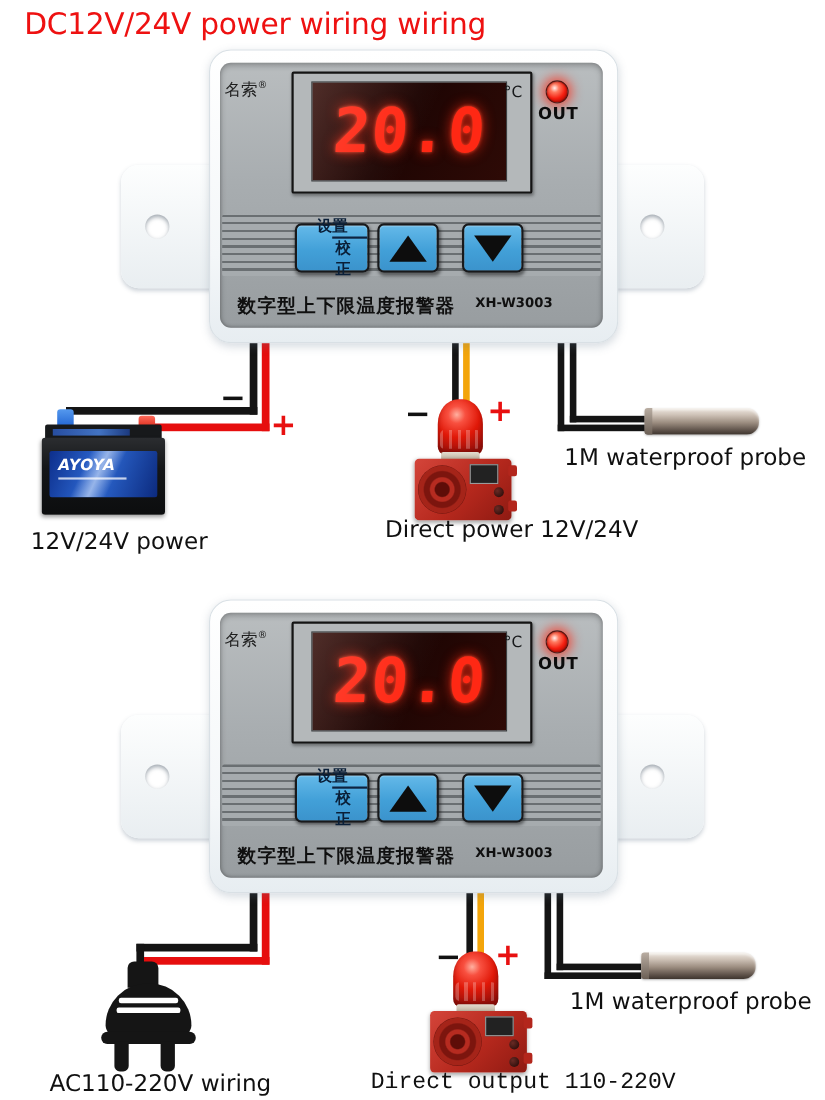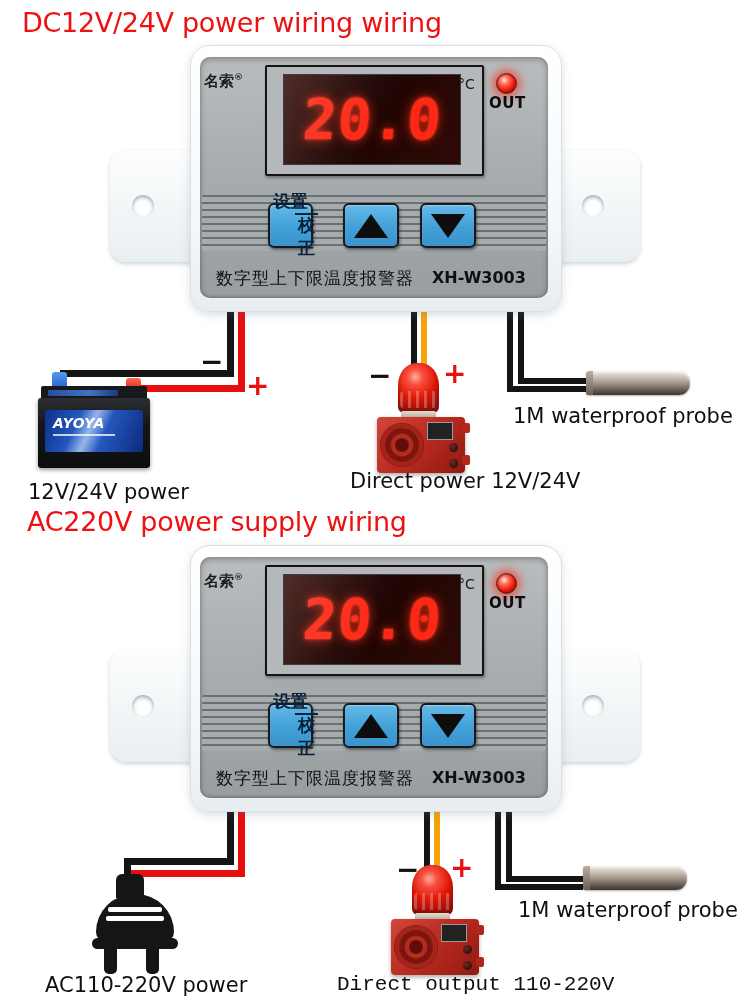--- a/index.html
+++ b/index.html
@@ -21,21 +21,21 @@
   .dev-ear.left .ear-hole{left:22px;}
   .dev-ear.right .ear-hole{right:36px;}
   .dev-body{position:absolute;left:80px;top:0;width:370px;height:265px;
             background:linear-gradient(180deg,#ffffff 0%,#f4f7f9 70%,#e7edf1 100%);
             border:1px solid #d9e0e5;border-radius:20px;
             box-shadow:0 3px 8px rgba(100,120,140,.25);}
   .dev-panel{position:absolute;left:90px;top:12px;width:348px;height:241px;
              background:linear-gradient(180deg,#b9bdbf 0%,#a8adb0 45%,#989da0 100%);
              border-radius:10px;
              box-shadow:inset 0 2px 6px rgba(0,0,0,.30), inset 0 -1px 3px rgba(0,0,0,.2);}
-  .dev-brand{position:absolute;left:94px;top:27px;font-size:15px;font-weight:bold;color:#1e1e1e;}
+  .dev-brand{position:absolute;left:94px;top:27px;font-size:15px;font-weight:normal;color:#1e1e1e;}
   .dev-brand sup{font-size:9px;}
   .dev-display{position:absolute;left:155px;top:20px;width:215px;height:107px;
                background:#b4b8ba;border:2px solid #141414;border-radius:2px;
                box-shadow:1px 2px 3px rgba(0,0,0,.35);}
   .dev-screen{position:absolute;left:16px;top:7px;width:176px;height:89px;
               background:linear-gradient(120deg,#330b06 0%,#1e0503 45%,#2e0a06 100%);
               border:1px solid #3c3f41;overflow:hidden;
               display:flex;align-items:center;justify-content:center;}
   .dev-screen::after{content:"";position:absolute;inset:0;
               background:linear-gradient(115deg,rgba(255,255,255,.14) 0%,rgba(255,255,255,.04) 38%,rgba(255,255,255,0) 56%);}
@@ -47,31 +47,31 @@
            background:radial-gradient(circle at 38% 32%,#fff0ee 0%,#ff7a60 22%,#f51e10 55%,#a80c04 85%);
            border:1px solid #5a1410;
            box-shadow:0 0 10px 3px rgba(255,40,20,.70), inset 0 0 2px rgba(80,0,0,.8);}
   .dev-out{position:absolute;left:379px;top:49px;font-size:15px;font-weight:bold;color:#0c0c0c;letter-spacing:.5px;}
   .dev-ridges{position:absolute;left:92px;top:150px;width:344px;height:56px;border-radius:2px;
               background:repeating-linear-gradient(180deg,#6a6f72 0px,#6a6f72 2px,#a6abae 2px,#a6abae 7px);}
   .dev-btn{position:absolute;top:158px;height:45px;border:2px solid #18191b;border-radius:6px;
            background:linear-gradient(180deg,#64b9e9 0%,#42a0d8 55%,#3b93cc 100%);
            box-shadow:1px 2px 3px rgba(0,0,0,.45), inset 0 1px 1px rgba(255,255,255,.35);
            display:flex;align-items:center;justify-content:center;box-sizing:border-box;}
-  .dev-btn.set{left:158px;width:45px;flex-direction:column;font-size:17px;font-weight:bold;
-               color:#0a1f38;line-height:1.3;font-family:Liberation Serif, serif;}
+  .dev-btn.set{left:158px;width:68px;flex-direction:column;font-size:14px;font-weight:bold;
+               color:#0a1f38;line-height:1.3;}
   .dev-btn.set .l2{border-top:2px solid #0e2340;padding:0 3px;margin-left:32px;}
   .dev-btn.up{left:233px;width:56px;}
   .dev-btn.down{left:310px;width:56px;}
   .tri-up{width:0;height:0;border-left:17px solid transparent;border-right:17px solid transparent;
           border-bottom:24px solid #0d0d0d;}
   .tri-down{width:0;height:0;border-left:17px solid transparent;border-right:17px solid transparent;
             border-top:24px solid #0d0d0d;}
-  .dev-name{position:absolute;left:106px;top:222px;font-size:17px;font-weight:normal;color:#101010;letter-spacing:1px;}
-  .dev-model{position:absolute;left:322px;top:223px;font-size:16px;font-weight:bold;color:#101010;}
+  .dev-name{position:absolute;left:106px;top:222px;font-size:17px;font-weight:bold;color:#101010;letter-spacing:1px;}
+  .dev-model{position:absolute;left:322px;top:223px;font-size:12px;font-weight:bold;color:#101010;}
 
   
   .wire{position:absolute;}
   .wk{background:#141414;}
   .wr{background:#e60e0e;}
   .wy{background:#f3a50a;}
 
   
   .pol{position:absolute;font-size:28px;font-weight:bold;line-height:1;color:#111;}
   .pol.red{color:#e81010;}
@@ -139,21 +139,20 @@
   .pl-base{left:0;top:64px;width:86px;height:11px;border-radius:6px;}
   .pl-prong1{left:12px;top:73px;width:13px;height:27px;border-radius:0 0 5px 5px;}
   .pl-prong2{left:54px;top:73px;width:13px;height:27px;border-radius:0 0 5px 5px;}
 </style>
 </head>
 <body>
 
 <div class="page">
 
   <div class="sec-title" style="left:22px;top:7px;">DC12V/24V power wiring wiring</div>
-  <div class="sec-title" style="left:27px;top:506px;">AC220V power supply wiring</div>
 
   <div>
 
     <div class="wire wk" style="left:227px;top:307px;width:7px;height:70px;"></div>
     <div class="wire wk" style="left:60px;top:370px;width:174px;height:7px;"></div>
     <div class="wire wr" style="left:238px;top:307px;width:7px;height:85px;"></div>
     <div class="wire wr" style="left:130px;top:385px;width:115px;height:7px;"></div>
     <div class="pol" style="left:200px;top:348px;">−</div>
     <div class="pol red" style="left:246px;top:372px;">+</div>
 
@@ -236,21 +235,21 @@
     <div class="al-plate"></div>
     <div class="al-knob k1"></div>
     <div class="al-knob k2"></div>
     <div class="al-tab t1"></div>
     <div class="al-tab t2"></div>
   </div>
 </div>
 
     <div class="probe" style="left:583px;top:866px;"></div>
 
-    <div class="cap" style="left:45px;top:973px;">AC110-220V power</div>
+    <div class="cap" style="left:45px;top:973px;">AC110-220V wiring</div>
     <div class="cap" style="left:337px;top:973px;font-family:Liberation Mono, monospace;">Direct output 110-220V</div>
     <div class="cap" style="left:518px;top:898px;">1M waterproof probe</div>
   </div>
 
   <div class="device" style="left:110px;top:45px;">
   <div class="dev-ear left">
     <div class="ear-hole"></div>
   </div>
   <div class="dev-ear right">
     <div class="ear-hole"></div>

